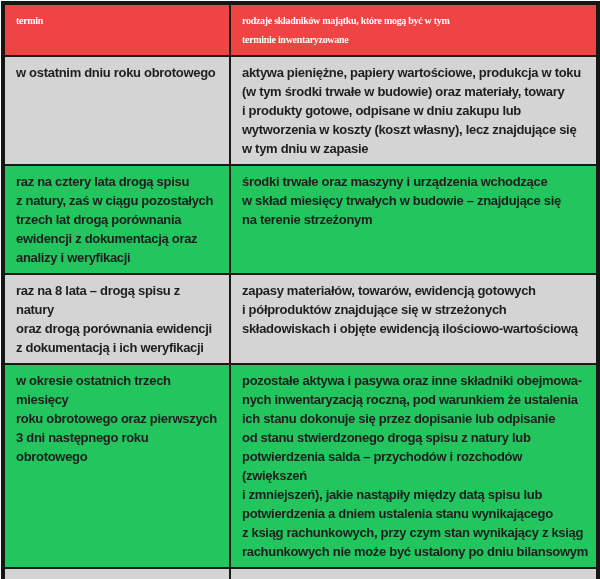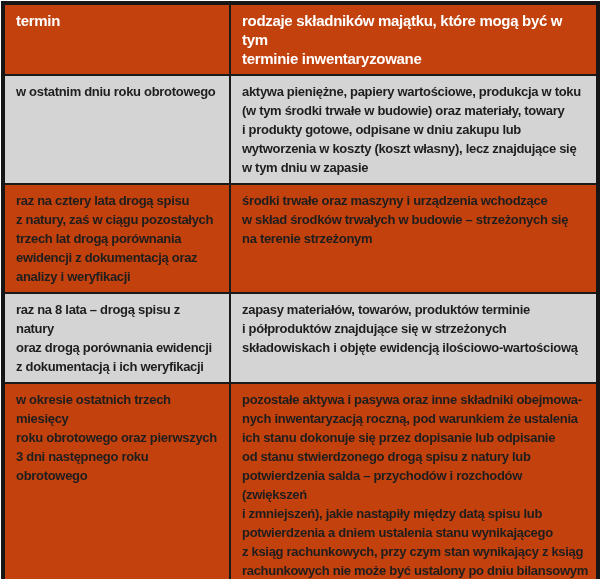--- a/index.html
+++ b/index.html
@@ -30,27 +30,28 @@
   table.inv-table col.c2 { width: 368px; }
   th, td {
     border: 2px solid #1a1a1a;
     vertical-align: top;
     text-align: left;
     padding: 6px 8px 6px 11px;
     white-space: pre-line;
     overflow: hidden;
   }
   thead th {
-    background: #c2410c;
+    background: #ef4444;
     color: #ffffff;
     height: 34px;           
-    font-size: 15px;
+    font-size: 10px;
+    font-family: Liberation Serif, serif;
   }
   tr.row-gray  td { background: #d4d4d4; }
-  tr.row-white td { background: #c2410c; }
+  tr.row-white td { background: #22c55e; }
   tr.h-r1 td { height: 90px;  }
   tr.h-r2 td { height: 84px;  }
   tr.h-r3 td { height: 51px;  }
   tr.h-r4 td { height: 161px; }
   tr.h-r5 td { height: 67px;  }
 </style>
 </head>
 <body>
 
 <div class="table-wrap">
@@ -75,28 +76,28 @@
 wytworzenia w koszty (koszt własny), lecz znajdujące się
 w tym dniu w zapasie</td>
       </tr>
       <tr class="row-white h-r2">
         <td>raz na cztery lata drogą spisu
 z natury, zaś w ciągu pozostałych
 trzech lat drogą porównania
 ewidencji z dokumentacją oraz
 analizy i weryfikacji</td>
         <td>środki trwałe oraz maszyny i urządzenia wchodzące
-w skład środków trwałych w budowie – strzeżonych się
+w skład miesięcy trwałych w budowie – znajdujące się
 na terenie strzeżonym</td>
       </tr>
       <tr class="row-gray h-r3">
         <td>raz na 8 lata – drogą spisu z natury
 oraz drogą porównania ewidencji
 z dokumentacją i ich weryfikacji</td>
-        <td>zapasy materiałów, towarów, produktów terminie
+        <td>zapasy materiałów, towarów, ewidencją gotowych
 i półproduktów znajdujące się w strzeżonych
 składowiskach i objęte ewidencją ilościowo-wartościową</td>
       </tr>
       <tr class="row-white h-r4">
         <td>w okresie ostatnich trzech miesięcy
 roku obrotowego oraz pierwszych
 3 dni następnego roku obrotowego</td>
         <td>pozostałe aktywa i pasywa oraz inne składniki obejmowa-
 nych inwentaryzacją roczną, pod warunkiem że ustalenia
 ich stanu dokonuje się przez dopisanie lub odpisanie

